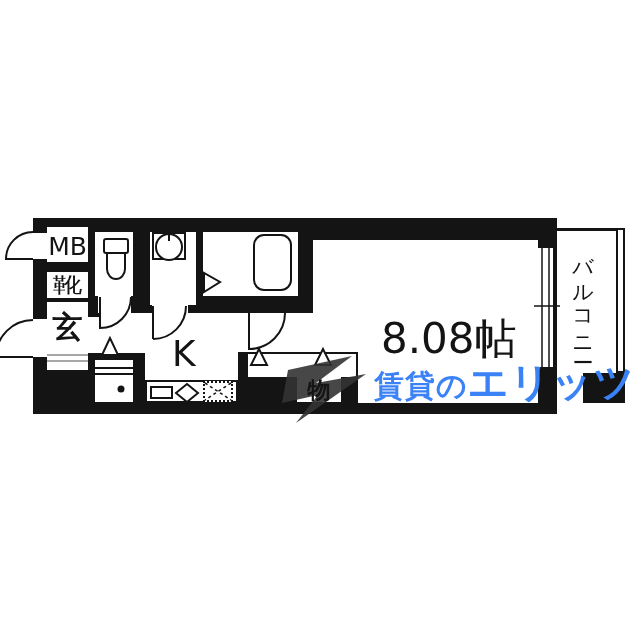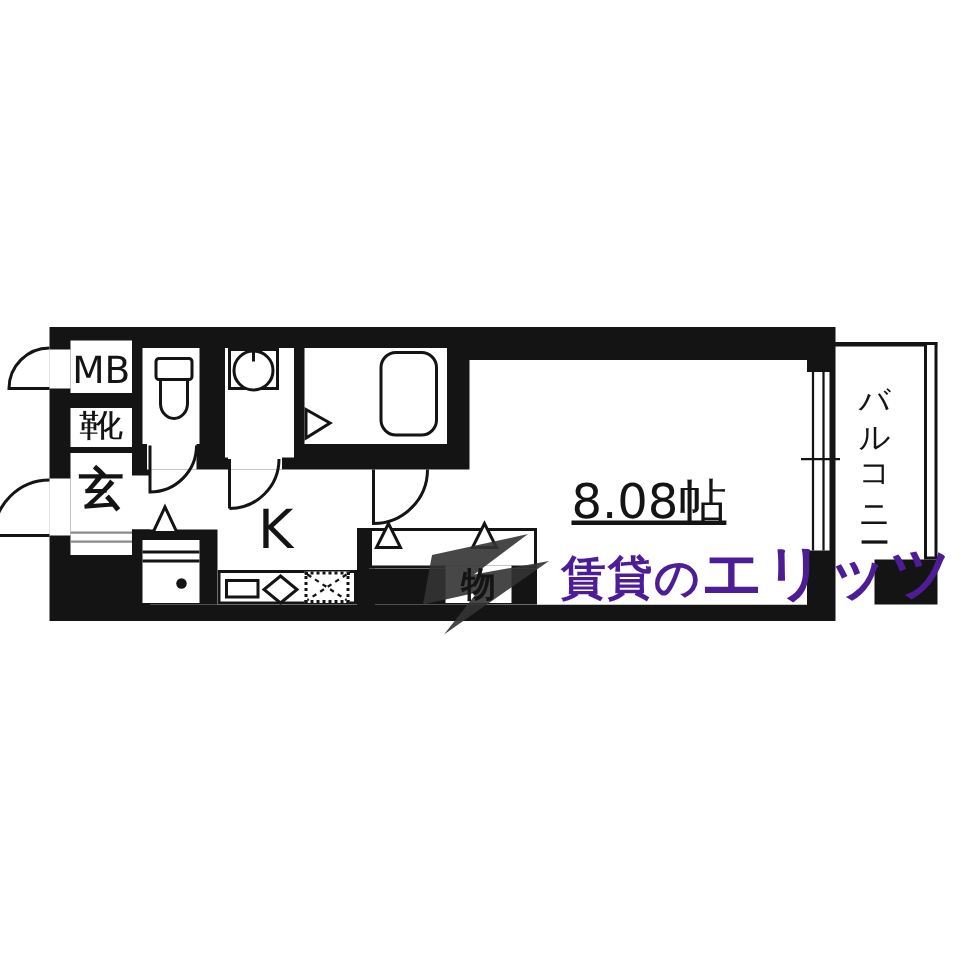--- a/index.html
+++ b/index.html
@@ -17,21 +17,21 @@
   .sink{position:absolute;background:#fff;border:2px solid #141414;box-sizing:border-box;}
   .stove{position:absolute;background:#fff;border:2px dotted #141414;box-sizing:border-box;}
   .pan{position:absolute;background:#fff;border:2px solid #141414;box-sizing:border-box;}
   .tub{position:absolute;background:#fff;border:2px solid #141414;border-radius:11px;box-sizing:border-box;}
   .closet-strip{position:absolute;background:#fff;border:2px solid #141414;box-sizing:border-box;}
   .rail{position:absolute;background:#fff;border:2px solid #141414;box-sizing:border-box;}
 
   .vertical{writing-mode:vertical-rl;}
   .watermark{
     position:absolute;left:374px;top:362px;z-index:60;
-    color:#4c1d95;font-weight:bold;letter-spacing:1px;line-height:1;
+    color:#3b82f6;font-weight:bold;letter-spacing:1px;line-height:1;
   }
   .watermark .small{font-size:30px;vertical-align:baseline;}
   .watermark .big{font-size:40px;vertical-align:baseline;}
 </style>
 </head>
 <body>
 
 <div id="stage">
 
   <div class="blk z1" style="left:33px;top:218px;width:524px;height:196px;"></div>
@@ -101,18 +101,18 @@
     <path d="M 47 355 L 88 355 M 47 361 L 88 361" stroke="#8a8a8a" stroke-width="1.5"></path>
 
     <path d="M 288 370 L 352 356 L 316 383 L 366 374 L 296 423 L 318 395 L 282 403 Z" fill="#333333" opacity="0.9" style="z-index:60"></path>
   </svg>
 
   <div class="lbl z50" style="left:47px;top:234px;width:41px;text-align:center;font-size:25px;">MB</div>
   <div class="lbl z50" style="left:47px;top:274px;width:41px;text-align:center;font-size:22px;transform:scale(1.35,0.95);">靴</div>
   <div class="lbl z50" style="left:47px;top:312px;width:41px;text-align:center;font-size:30px;font-weight:bold;">玄</div>
   <div class="lbl z50" style="left:172px;top:336px;font-size:36px;">K</div>
   <div class="lbl z50" style="left:297px;top:379px;width:44px;text-align:center;font-size:23px;font-weight:bold;">物</div>
-  <div class="lbl z50" style="left:381px;top:318px;font-size:32px;text-decoration:underline;">8.08帖</div>
+  <div class="lbl z50" style="left:381px;top:318px;font-size:42px;">8.08帖</div>
   <div class="lbl vertical z50" style="left:572px;top:243px;height:135px;font-size:21px;letter-spacing:3px;">バルコニー</div>
 
   <div class="watermark"><span class="small">賃貸の</span><span class="big">エリッツ</span></div>
 
 </div>
 
 </body></html>

